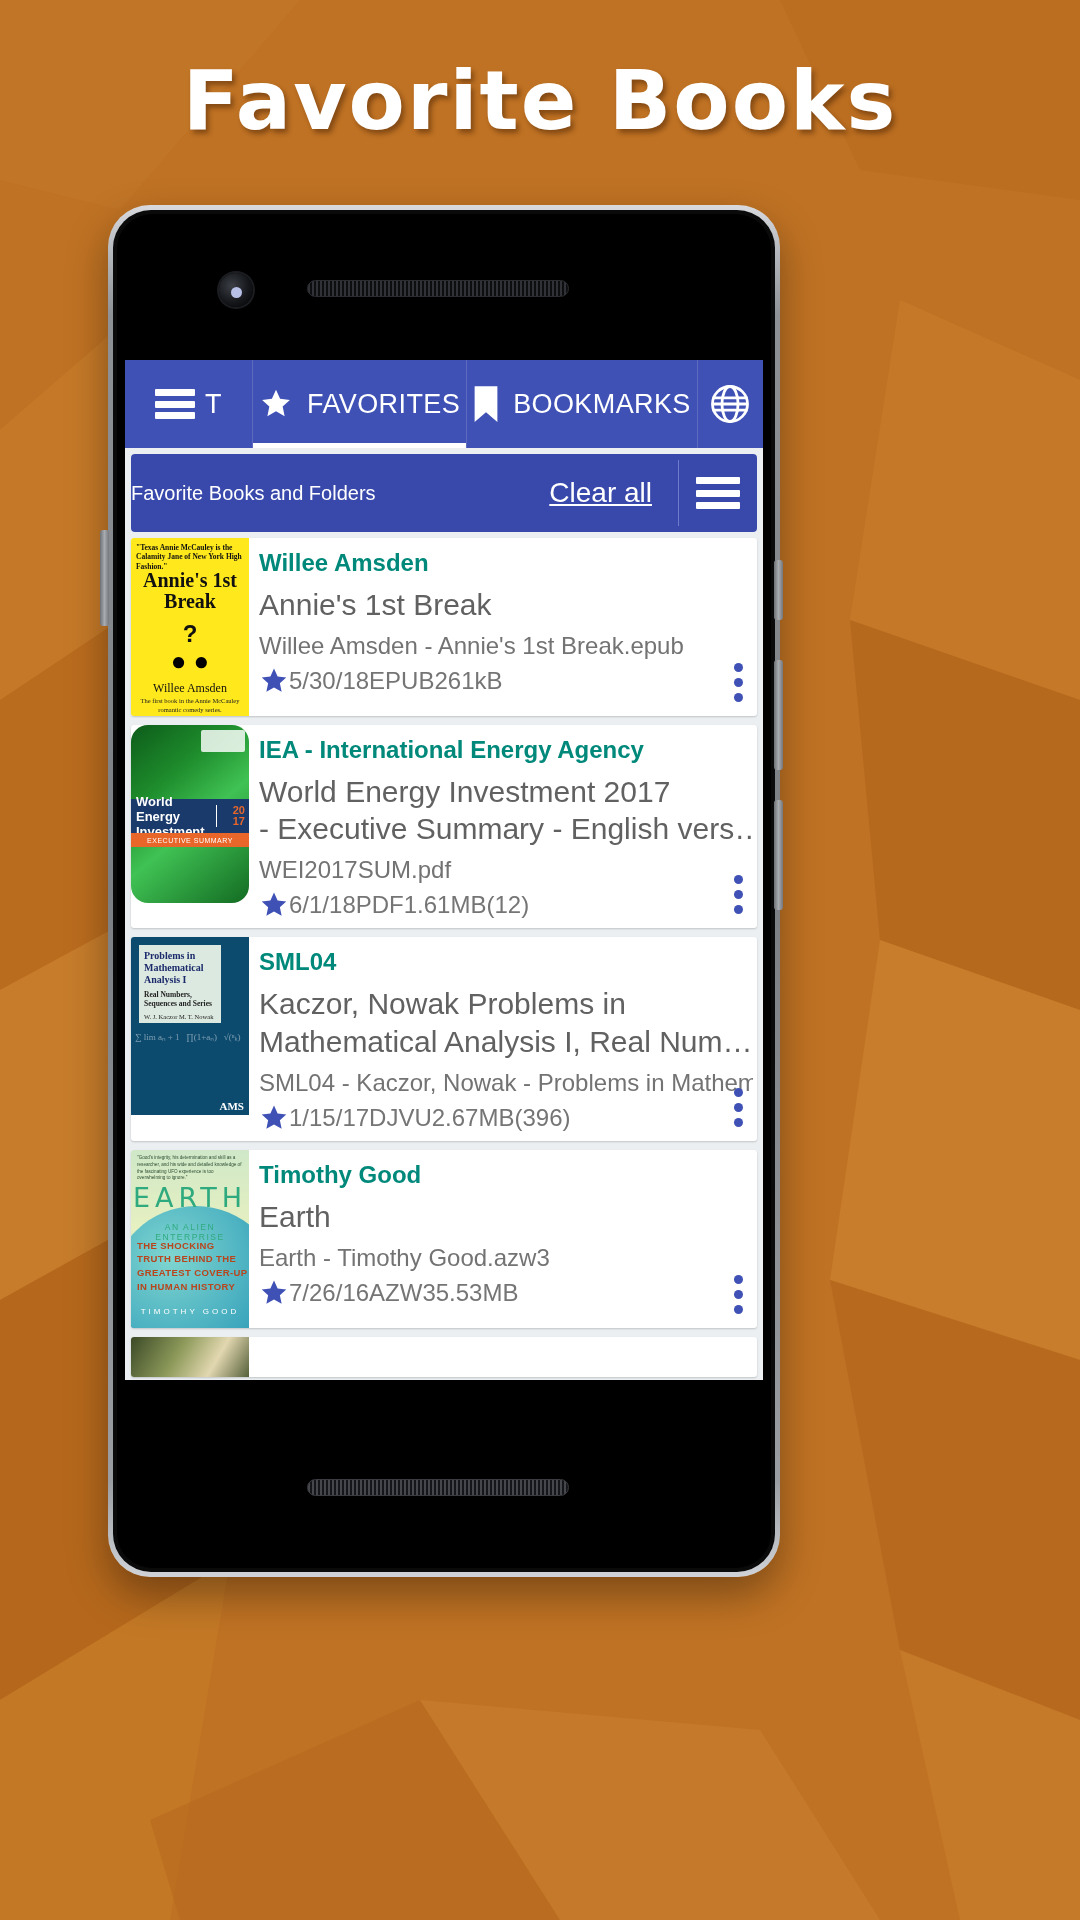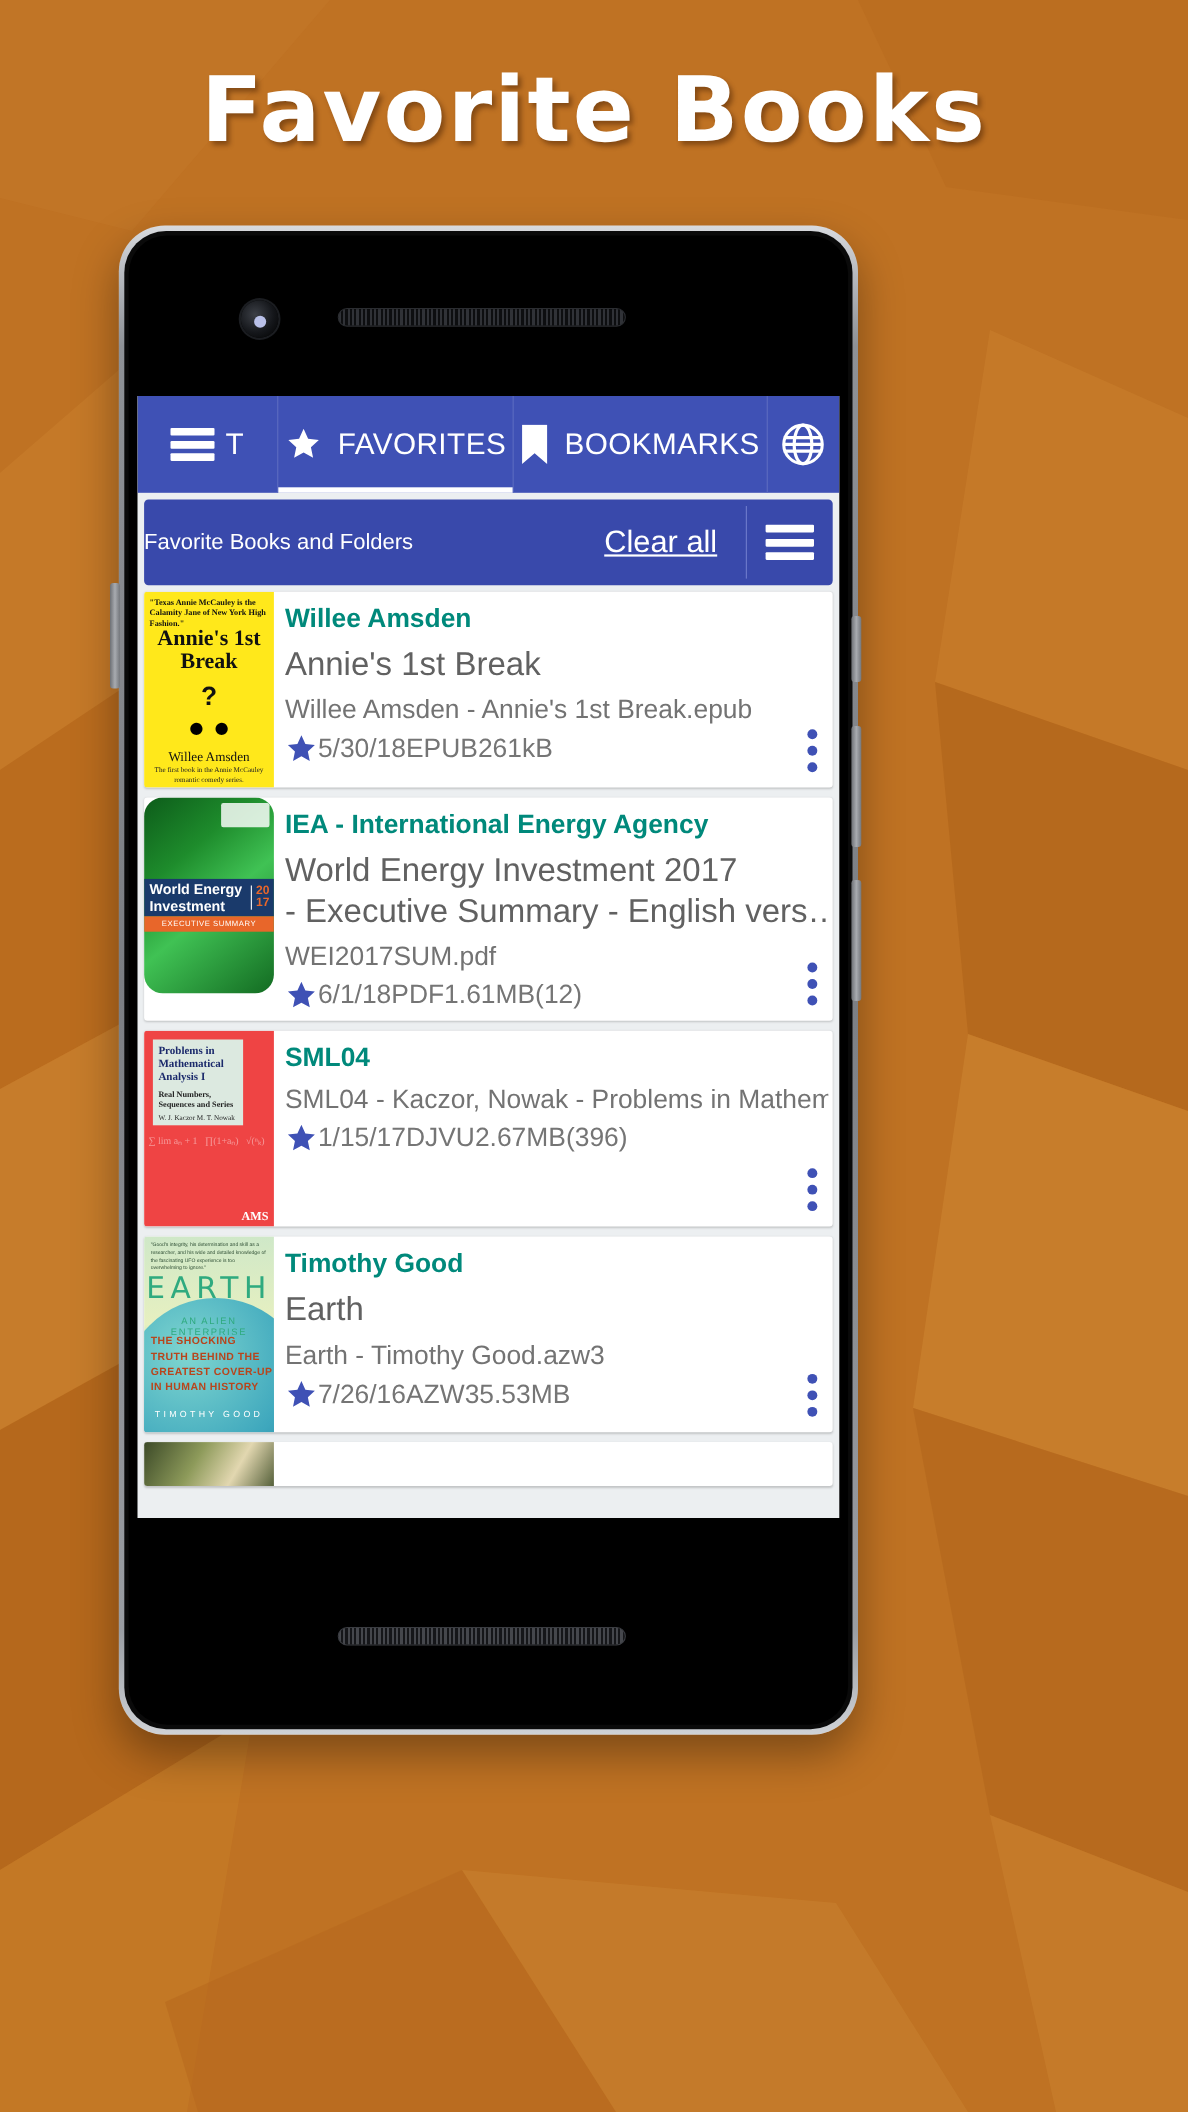--- a/index.html
+++ b/index.html
@@ -170,26 +170,26 @@
   .cv-annie .hl{ position:absolute; left:5px; right:5px; top:5px; font-size:7.5px; color:#111; font-family:"Liberation Serif", serif; font-weight:bold; line-height:1.25;}
   .cv-annie .bt{ position:absolute; left:0; right:0; top:32px; text-align:center; font-size:20px; font-weight:bold; color:#111; font-family:"Liberation Serif", serif; line-height:1.05;}
   .cv-annie .qm{ position:absolute; left:0; right:0; top:82px; text-align:center; font-size:24px; color:#111; font-weight:bold;}
   .cv-annie .eggs{ position:absolute; left:0; right:0; top:108px; text-align:center; font-size:26px; }
   .cv-annie .au{ position:absolute; left:0; right:0; bottom:20px; text-align:center; font-size:12px; font-family:"Liberation Serif", serif; color:#111;}
   .cv-annie .sb{ position:absolute; left:6px; right:6px; bottom:2px; text-align:center; font-size:6.5px; color:#222; font-family:"Liberation Serif", serif; line-height:1.3;}
 
   .cv-iea{ background:linear-gradient(140deg,#0d5c1a 0%,#1e8c2c 30%,#40c254 55%,#136b22 100%);border-radius:17px;}
   .cv-iea .strip{ position:absolute; left:0; right:0; top:74px; height:34px; background:#1a3a6b;
     color:#fff; font-size:13px; display:flex; align-items:center; padding-left:5px; font-weight:bold;}
-  .cv-iea .strip .yr{ margin-left:auto; margin-right:4px; color:#e8662a; font-size:11px; line-height:1; text-align:center; border-left:1px solid #fff; padding-left:4px;}
+  .cv-iea .strip .yr{ margin-left:auto; margin-right:4px; color:#e8662a; font-size:11px; line-height:1; text-align:center; border-left:1px solid #fff; padding-left:16px;}
   .cv-iea .orange{ position:absolute; left:0; right:0; top:108px; height:14px; background:#e8662a; color:#fff;
      font-size:7px; display:flex; align-items:center; justify-content:center; letter-spacing:.5px;}
   .cv-iea .logo{ position:absolute; right:4px; top:5px; width:44px; height:22px; background:rgba(255,255,255,.82); border-radius:2px;}
 
-  .cv-sml{ background:#ef4444;}
+  .cv-sml{ background:#0c4a6e;}
   .cv-sml .panel{ position:absolute; left:8px; top:8px; width:82px; height:78px; background:#dce9e0; padding:5px;}
   .cv-sml .p1{ font-size:10px; font-weight:bold; color:#1b2a6b; font-family:"Liberation Serif", serif; line-height:1.18;}
   .cv-sml .p2{ font-size:7.5px; font-weight:bold; color:#222; font-family:"Liberation Serif", serif; margin-top:4px; line-height:1.2;}
   .cv-sml .p3{ font-size:6.5px; color:#222; font-family:"Liberation Serif", serif; margin-top:5px; line-height:1.3;}
   .cv-sml .math{ position:absolute; inset:0; color:rgba(255,255,255,.45); font-size:9px; font-family:"Liberation Serif", serif; padding:90px 4px 13px 4px; line-height:2.4;}
   .cv-sml .ams{ position:absolute; right:5px; bottom:3px; font-size:11px; color:#fff; font-weight:bold; font-family:"Liberation Serif", serif;}
 
   .cv-earth{ background:linear-gradient(180deg,#cfe8c8 0%,#e7f0c0 45%,#6fcfc6 70%,#2a9fb5 100%);}
   .cv-earth .q{ position:absolute; left:6px; right:6px; top:5px; font-size:4.6px; color:#2d4d33; line-height:1.5;}
   .cv-earth .bigtitle{ position:absolute; left:0; right:0; top:32px; text-align:center; font-size:27px; letter-spacing:5px; color:#2faa7f; font-family:"DejaVu Sans", sans-serif;}
@@ -375,20 +375,24 @@
               <div class="p1">Problems in Mathematical Analysis I</div>
               <div class="p2">Real Numbers, Sequences and Series</div>
               <div class="p3">W. J. Kaczor
 M. T. Nowak</div>
             </div>
             <div class="math">∑ lim aₙ + 1 &nbsp; ∏(1+aₙ) &nbsp; √(ⁿₖ)</div>
             <div class="ams">AMS</div>
           </div>
           <div class="meta">
             <div class="author">SML04</div>
+            <div class="title">
+              <div class="ln">Kaczor, Nowak  Problems in</div>
+              <div class="ln">Mathematical Analysis I, Real Num…</div>
+            </div>
             <div class="filename">SML04 - Kaczor, Nowak - Problems in Mathema…</div>
             <div class="infoline">
               <svg class="star" viewBox="0 0 24 24">
                 <path d="M12 2l2.9 6.3 6.9.8-5.1 4.7 1.4 6.8L12 17.2 5.9 20.6l1.4-6.8L2.2 9.1l6.9-.8z"></path>
               </svg>
               <span>1/15/17</span>
               <span>DJVU</span>
               <span>2.67MB</span>
               <span>(396)</span>
             </div>

